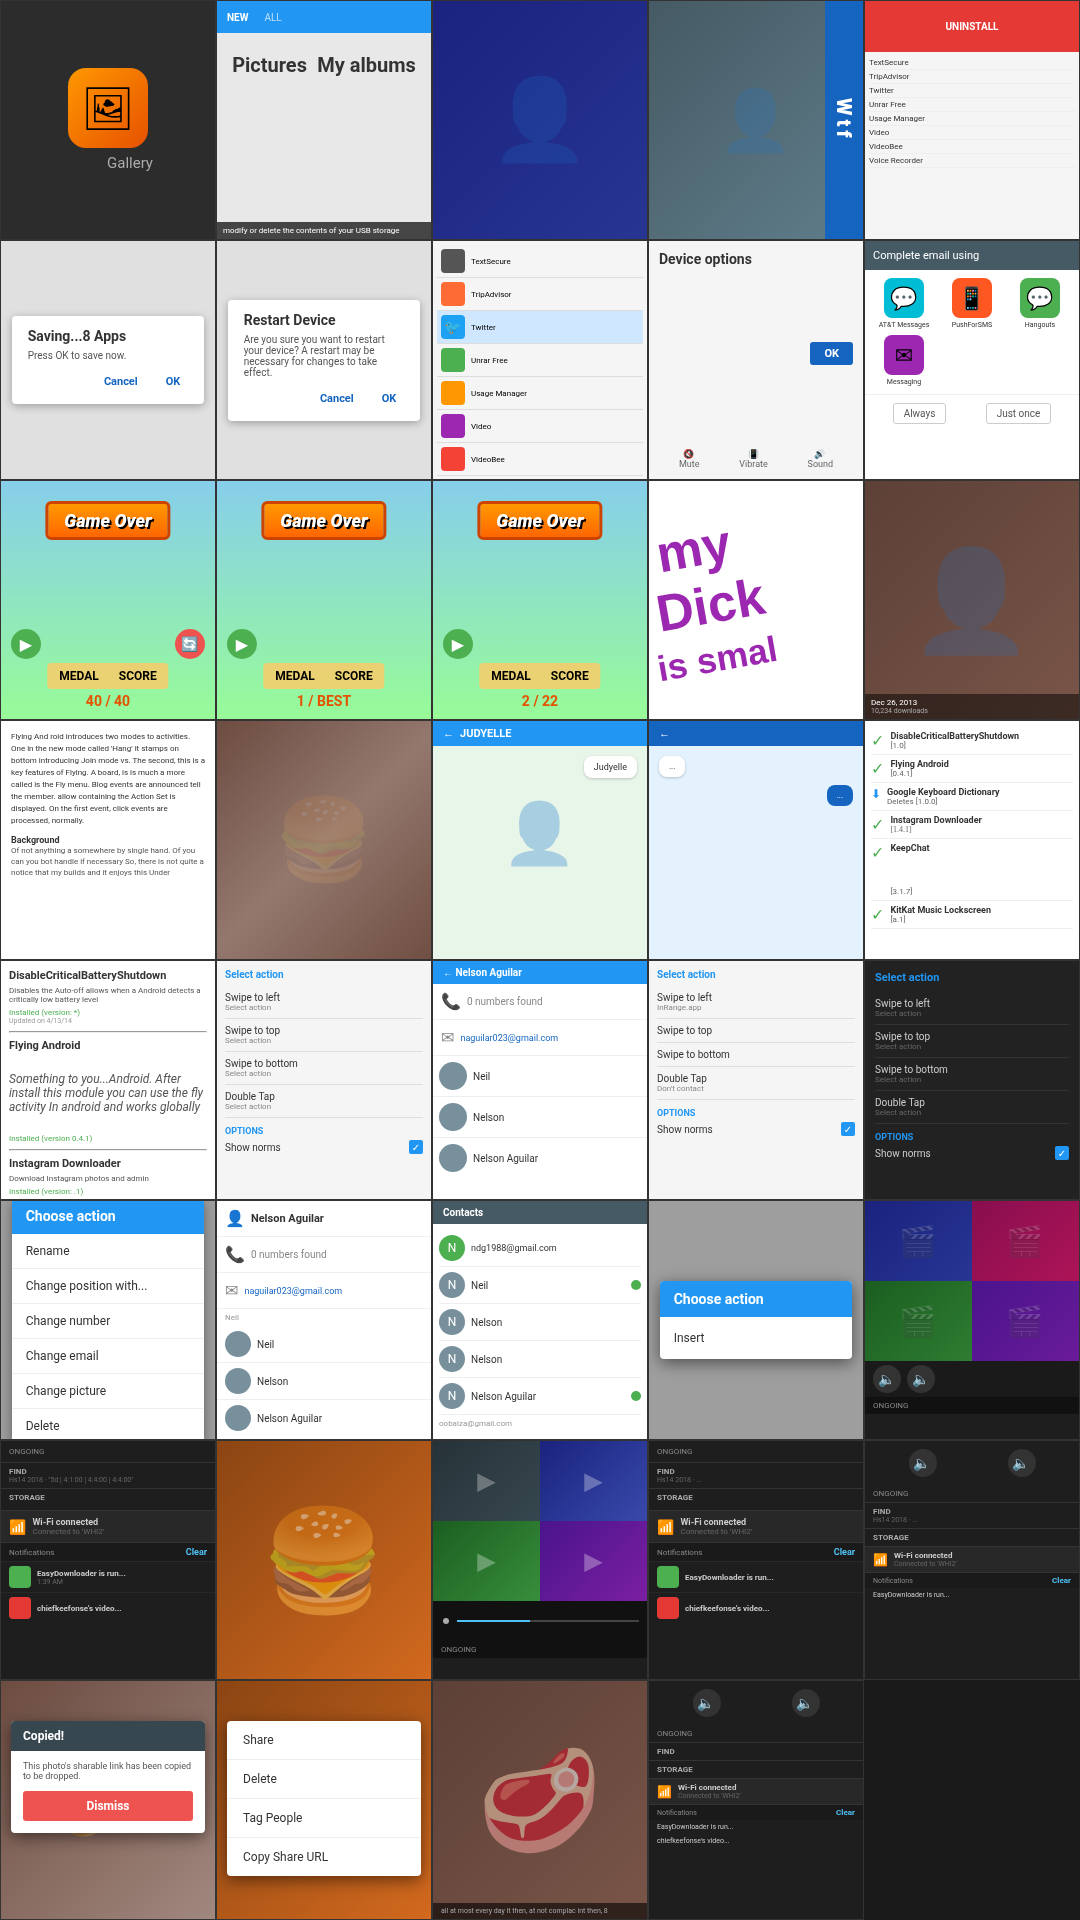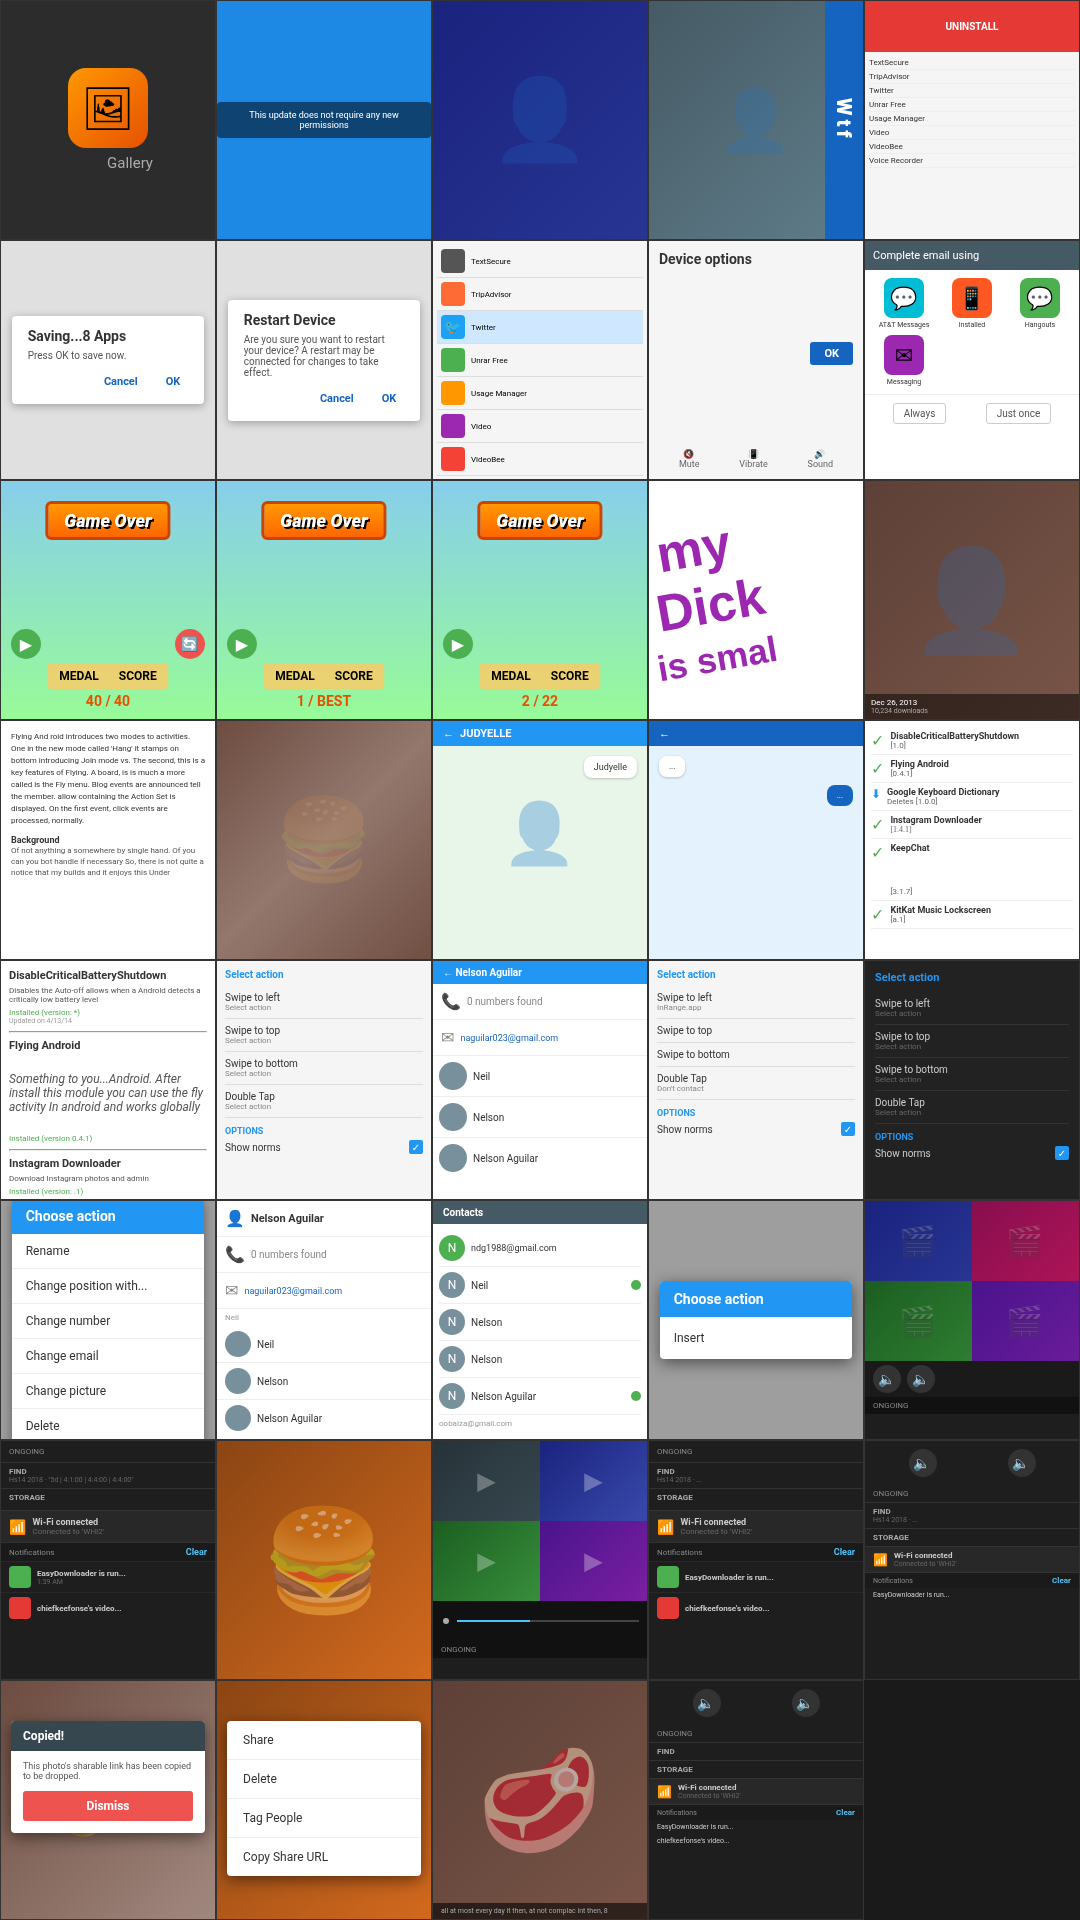--- a/index.html
+++ b/index.html
@@ -106,24 +106,32 @@
 </head>
 <body>
 
 <div class="grid-container">
 
   <div class="cell" style="background:#2c2c2c; display:flex; flex-direction:column; align-items:center; justify-content:center;">
     <div style="width:80px;height:80px;background:linear-gradient(135deg,#ff9800,#e65100);border-radius:18px;display:flex;align-items:center;justify-content:center;font-size:42px;">🖼</div>
     <div style="color:#aaa;font-size:15px;margin-top:6px;margin-left:44px;">Gallery</div>
   </div>
 
-
-  <div class="cell" style="background:#1e88e5;position:relative;display:flex;align-items:center;justify-content:center;">
-    <div style="background:rgba(0,0,0,0.5);color:white;font-size:9px;padding:8px;text-align:center;border-radius:4px;">This update does not require any new permissions</div>
-  </div>
+  <div class="cell" style="background:#e8e8e8; position:relative;">
+    <div style="background:#2196f3;height:32px;display:flex;align-items:center;padding:0 10px;gap:16px;">
+      <span style="color:white;font-size:10px;font-weight:bold;">NEW</span>
+      <span style="color:rgba(255,255,255,0.7);font-size:10px;">ALL</span>
+    </div>
+    <div style="display:flex; justify-content:space-around; padding:20px 10px 0; position:relative;">
+      <div style="font-size:20px;font-weight:bold;color:#333;">Pictures</div>
+      <div style="font-size:20px;font-weight:bold;color:#333;">My albums</div>
+    </div>
+    <div style="background:rgba(0,0,0,0.7);color:#fff;font-size:8px;padding:4px 6px;position:absolute;bottom:0;left:0;right:0;">modify or delete the contents of your USB storage</div>
+  </div>
+
 
   <div class="cell" style="background:linear-gradient(135deg,#1a237e,#283593);display:flex;align-items:center;justify-content:center;">
     <div style="font-size:80px;color:rgba(255,255,255,0.2);">👤</div>
   </div>
 
   <div class="cell" style="background:linear-gradient(135deg,#455a64,#607d8b);position:relative;display:flex;align-items:center;justify-content:center;">
     <div style="font-size:60px;color:rgba(255,255,255,0.2);">👤</div>
     <div style="position:absolute;right:0;top:0;bottom:0;width:38px;background:#1565c0;display:flex;align-items:center;justify-content:center;writing-mode:vertical-rl;color:white;font-size:20px;font-weight:900;letter-spacing:4px;">Wtf</div>
   </div>
 
@@ -148,21 +156,21 @@
       <div class="dialog-buttons">
         <span class="dialog-btn">Cancel</span>
         <span class="dialog-btn">OK</span>
       </div>
     </div>
   </div>
 
   <div class="cell" style="background:#e0e0e0;display:flex;align-items:center;justify-content:center;">
     <div class="dialog-box" style="width:90%;">
       <div class="dialog-title">Restart Device</div>
-      <div class="dialog-body">Are you sure you want to restart your device? A restart may be connected for changes to take effect.</div>
+      <div class="dialog-body">Are you sure you want to restart your device? A restart may be necessary for changes to take effect.</div>
       <div class="dialog-buttons">
         <span class="dialog-btn">Cancel</span>
         <span class="dialog-btn">OK</span>
       </div>
     </div>
   </div>
 
   <div class="cell" style="background:#f5f5f5;overflow:hidden;">
     <div style="padding:4px;font-size:8px;overflow:hidden;">
       <div style="display:flex;gap:6px;padding:4px;border-bottom:1px solid #ddd;align-items:center;">
@@ -208,21 +216,21 @@
 
   <div class="cell" style="background:white;">
     <div style="background:#455a64;color:white;padding:8px;font-size:11px;">Complete email using</div>
     <div style="display:grid;grid-template-columns:1fr 1fr 1fr;gap:6px;padding:8px;">
       <div style="display:flex;flex-direction:column;align-items:center;gap:3px;">
         <div style="width:40px;height:40px;background:#00bcd4;border-radius:8px;display:flex;align-items:center;justify-content:center;font-size:22px;">💬</div>
         <span style="font-size:7px;color:#333;text-align:center;">AT&amp;T Messages</span>
       </div>
       <div style="display:flex;flex-direction:column;align-items:center;gap:3px;">
         <div style="width:40px;height:40px;background:#ff5722;border-radius:8px;display:flex;align-items:center;justify-content:center;font-size:22px;">📱</div>
-        <span style="font-size:7px;color:#333;text-align:center;">Installed</span>
+        <span style="font-size:7px;color:#333;text-align:center;">PushForSMS</span>
       </div>
       <div style="display:flex;flex-direction:column;align-items:center;gap:3px;">
         <div style="width:40px;height:40px;background:#4caf50;border-radius:8px;display:flex;align-items:center;justify-content:center;font-size:22px;">💬</div>
         <span style="font-size:7px;color:#333;text-align:center;">Hangouts</span>
       </div>
       <div style="display:flex;flex-direction:column;align-items:center;gap:3px;">
         <div style="width:40px;height:40px;background:#9c27b0;border-radius:8px;display:flex;align-items:center;justify-content:center;font-size:22px;">✉</div>
         <span style="font-size:7px;color:#333;text-align:center;">Messaging</span>
       </div>
     </div>

